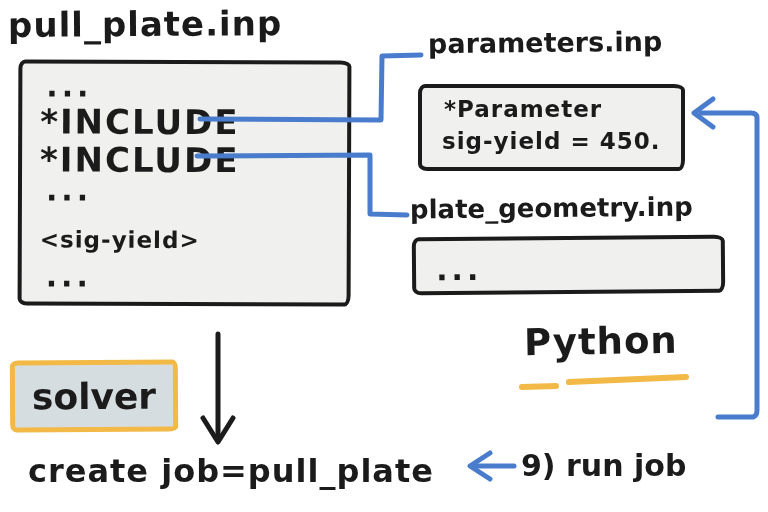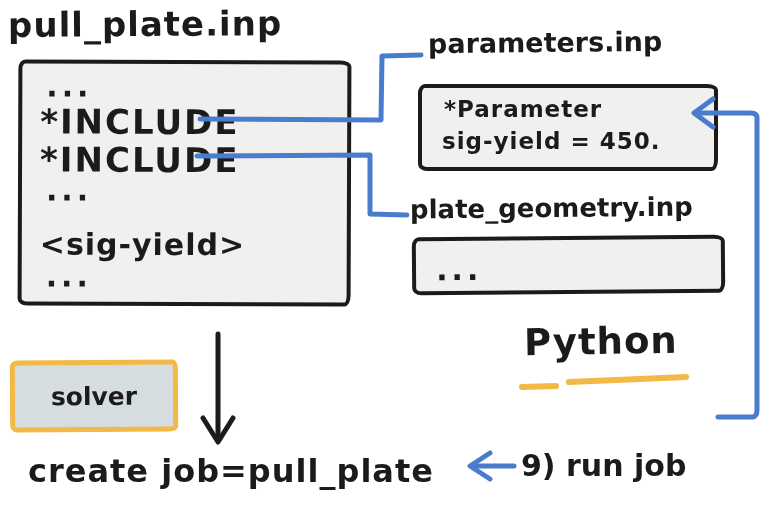--- a/index.html
+++ b/index.html
@@ -9,37 +9,37 @@
   }
   .hand{font-weight:700;color:var(--ink,#1b1b1b);white-space:nowrap;}
   .abs{position:absolute;}
   .box{
     position:absolute;background:var(--file_fill,#f0f0ee);
     border:4px solid var(--ink,#1b1b1b);
     border-radius:7px 11px 6px 9px / 9px 6px 11px 7px;
     box-sizing:border-box;
   }
   .main-box{left:18px;top:60px;width:333px;height:246px;transform:rotate(0.2deg);}
-  .params-box{left:418px;top:84px;width:300px;height:87px;}
+  .params-box{left:418px;top:84px;width:267px;height:87px;}
   .geom-box{left:412px;top:236px;width:313px;height:58px;transform:rotate(-0.5deg);}
   .solver-box{
     position:absolute;left:10px;top:360px;width:168px;height:72px;
     background:var(--solver_fill,#d6dde1);
     border:5px solid var(--yellow,#f2b946);
     border-radius:8px 5px 9px 6px / 6px 9px 5px 8px;
     box-sizing:border-box;display:flex;align-items:center;justify-content:center;
     transform:rotate(-0.3deg);
   }
   .fl{position:absolute;font-weight:700;white-space:nowrap;}
   .fl.inc{letter-spacing:2px;font-size:34px;}
   .dots{font-size:30px;letter-spacing:4px;line-height:1;}
   .title-main{left:8px;top:4px;font-size:34px;letter-spacing:1px;transform:rotate(-0.4deg);}
   .label-params{left:428px;top:27px;font-size:27px;transform:rotate(-0.6deg);}
   .label-geom{left:410px;top:193px;font-size:26px;transform:rotate(-0.6deg);}
-  .solver-label{font-size:25px;font-weight:700;}
+  .solver-label{font-size:36px;font-weight:700;}
   .command{left:28px;top:452px;font-size:32px;letter-spacing:1px;}
   .py-title{left:524px;top:320px;font-size:37px;letter-spacing:1px;transform:rotate(-1deg);}
   .py-step1{left:516px;top:390px;font-size:30px;}
   .py-step2{left:521px;top:448px;font-size:30px;}
   .wires{position:absolute;left:0;top:0;z-index:6;pointer-events:none;}
   .blue-stroke{stroke:var(--blue,#4a7ccd);}
   .yellow-stroke{stroke:var(--yellow,#f2b946);}
   .ink-stroke{stroke:var(--ink,#1b1b1b);}
   .wire{fill:none;stroke-width:5;stroke-linecap:round;stroke-linejoin:round;}
   .wire-thick{fill:none;stroke-width:6;stroke-linecap:round;}
@@ -48,21 +48,21 @@
 <body>
 
 <div class="canvas">
 
   <div class="abs hand title-main">pull_plate.inp</div>
   <div class="box main-box">
     <div class="fl dots" style="left:24px;top:8px">...</div>
     <div class="fl inc" style="left:18px;top:38px">*INCLUDE</div>
     <div class="fl inc" style="left:18px;top:76px">*INCLUDE</div>
     <div class="fl dots" style="left:24px;top:112px">...</div>
-    <div class="fl" style="left:18px;top:163px;font-size:30px;letter-spacing:1px">&lt;sig-yield&gt;</div>
+    <div class="fl" style="left:18px;top:163px;font-size:23px;letter-spacing:1px">&lt;sig-yield&gt;</div>
     <div class="fl dots" style="left:24px;top:198px">...</div>
   </div>
 
   <div class="abs hand label-params">parameters.inp</div>
   <div class="box params-box">
     <div class="fl" style="left:22px;top:8px;font-size:23px;letter-spacing:1px">*Parameter</div>
     <div class="fl" style="left:20px;top:40px;font-size:23px;letter-spacing:1px">sig-yield = 450.</div>
   </div>
 
   <div class="abs hand label-geom">plate_geometry.inp</div>

